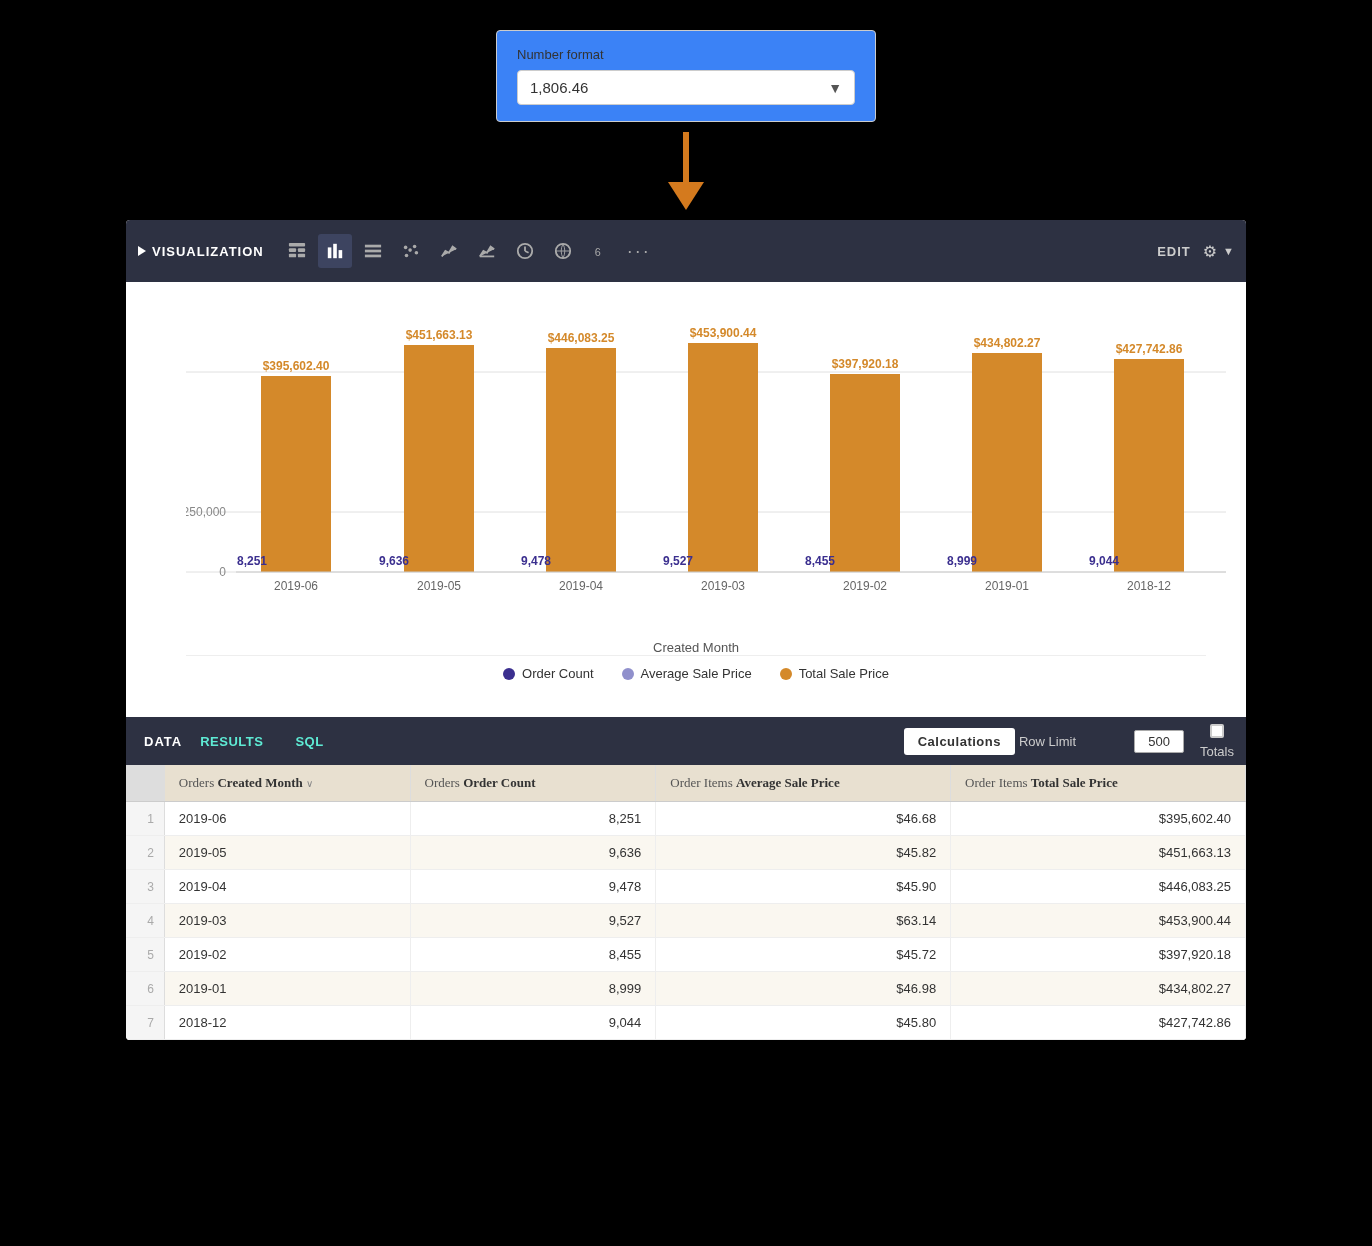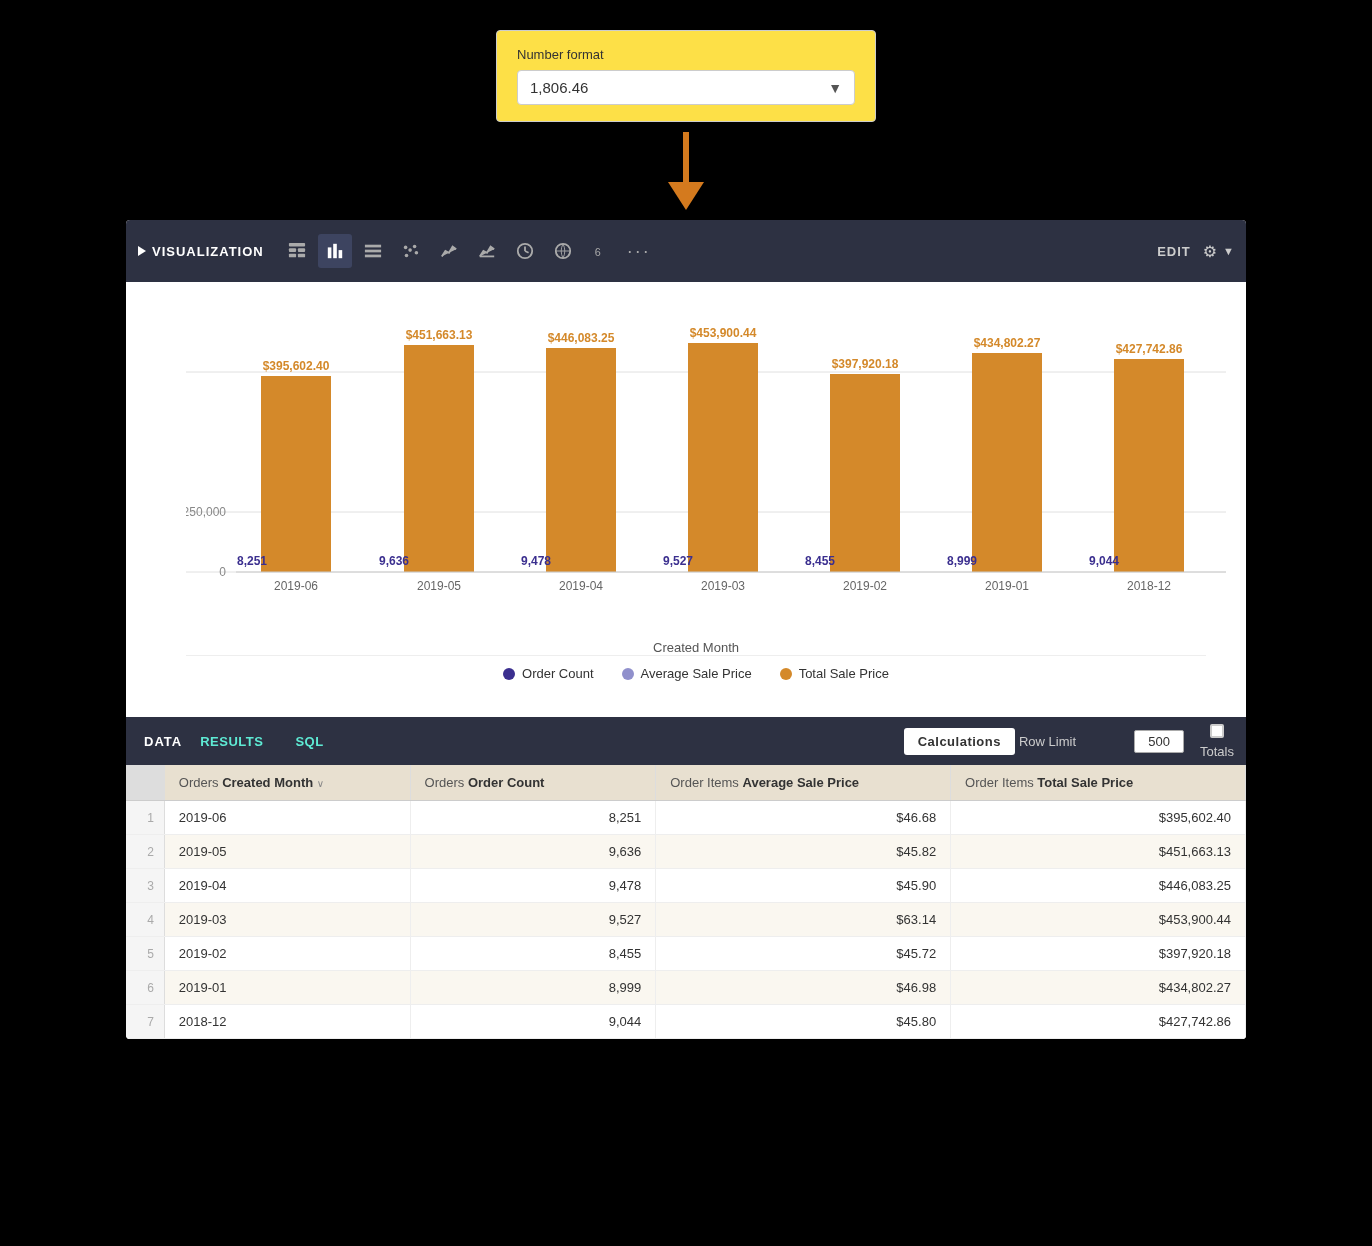--- a/index.html
+++ b/index.html
@@ -9,21 +9,21 @@
       width: 1372px;
       min-height: 1246px;
       display: flex;
       flex-direction: column;
       align-items: center;
       padding: 20px 0;
     }
 
     
     .number-format-panel {
-      background: #fde047;
+      background: #3b82f6;
       border: 1px solid #ccc;
       border-radius: 4px;
       padding: 16px 20px;
       width: 380px;
       margin-top: 10px;
     }
     .number-format-label {
       font-size: 13px;
       color: #333;
       margin-bottom: 8px;
@@ -245,20 +245,21 @@
       font-size: 13px;
     }
     .data-table th {
       background: #e8e0d0;
       padding: 10px 14px;
       text-align: left;
       font-weight: 400;
       color: #555;
       border-bottom: 1px solid #ccc;
       border-right: 1px solid #ddd;
+      font-family: Liberation Serif, serif;
     }
     .data-table th strong {
       font-weight: 700;
       color: #333;
     }
     .data-table th .sort-arrow {
       font-size: 10px;
       color: #888;
     }
     .data-table td {

